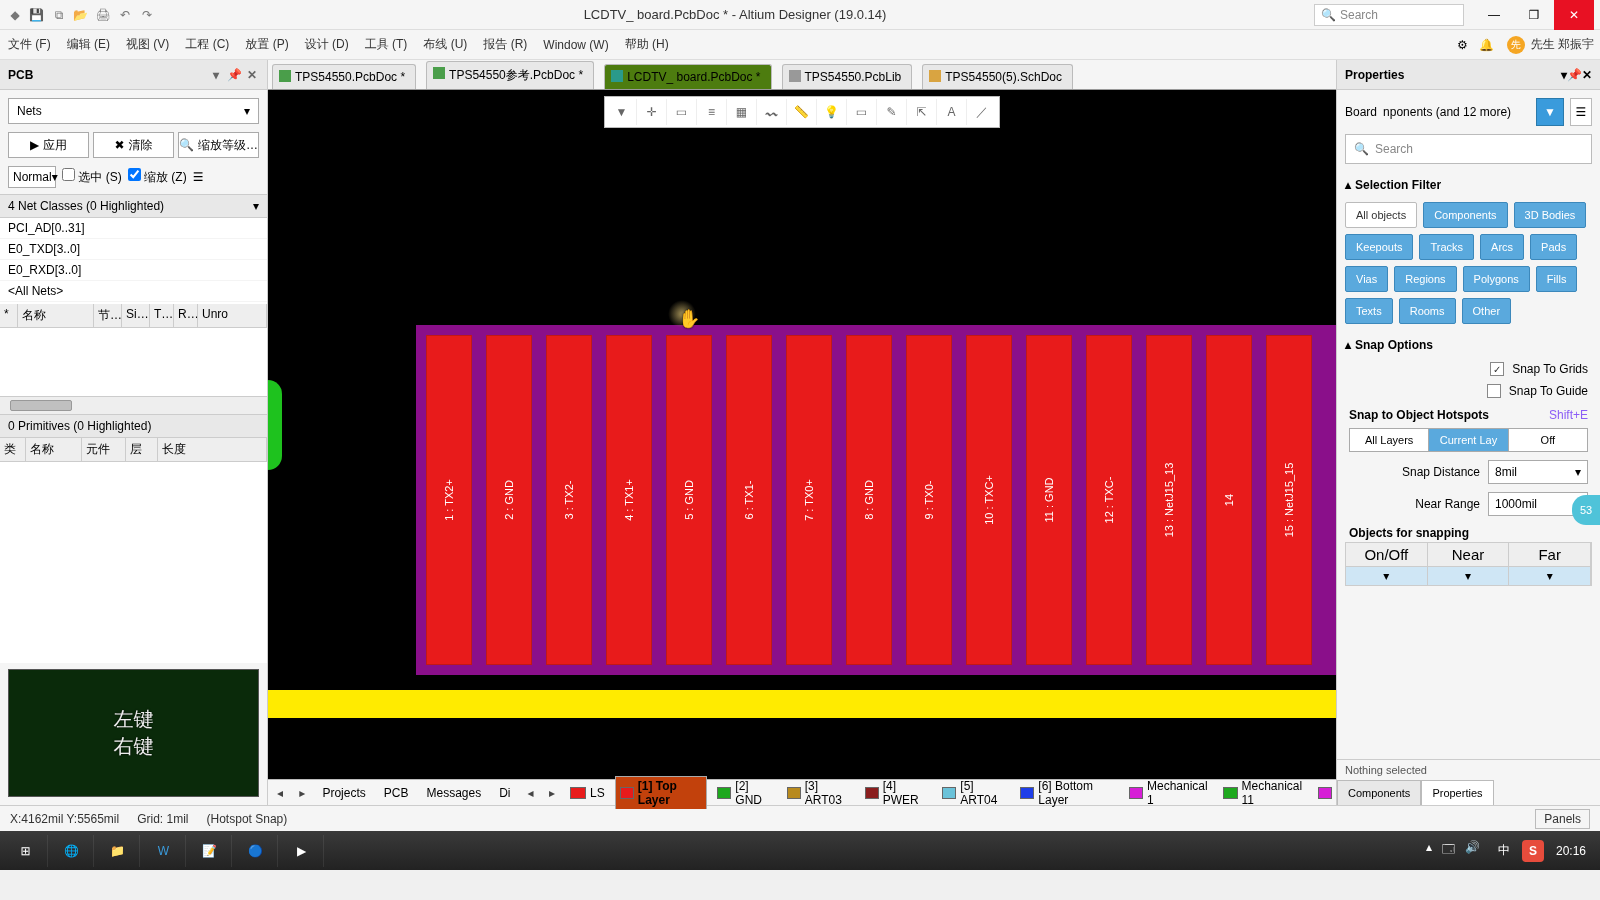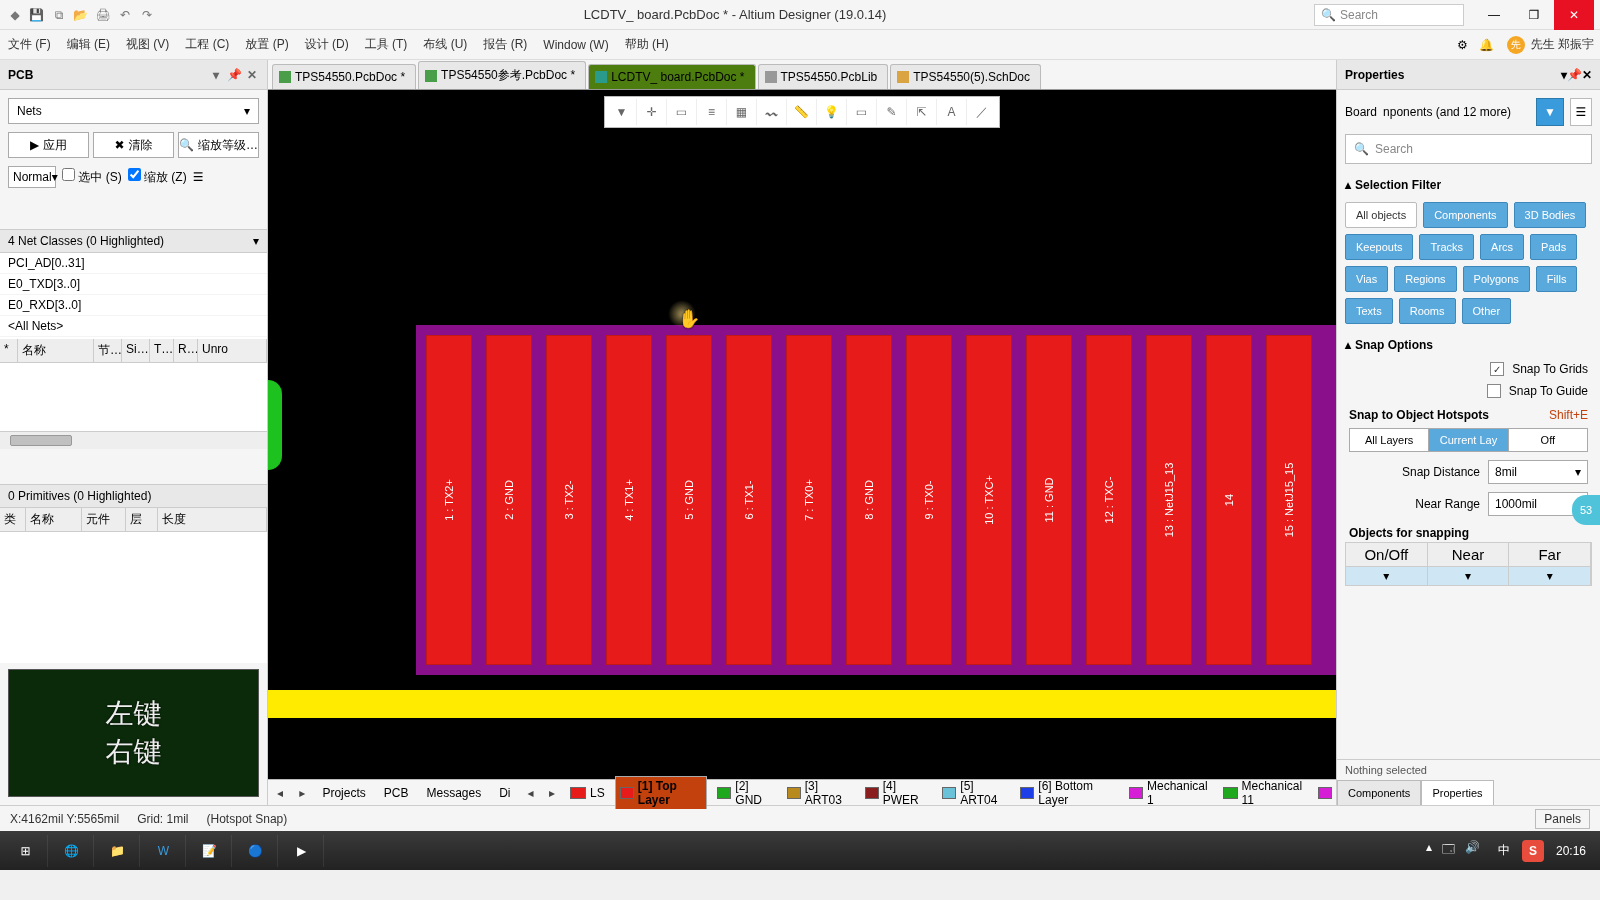--- a/index.html
+++ b/index.html
@@ -28,34 +28,34 @@
 
 .pcb-panel { width: 268px; background: #f5f5f5; border-right: 1px solid #ccc; display: flex; flex-direction: column; position: relative; }
 .pcb-panel-head { height: 30px; display: flex; align-items: center; padding: 0 8px; border-bottom: 1px solid #ccc; font-weight: bold; background: #e8e8e8; }
 .pcb-panel-head .pflx { flex:1; }
 .pcb-panel-head .pico { width: 14px; height: 14px; margin-left: 4px; cursor: pointer; color: #666; text-align:center; line-height:14px; }
 .combo { margin: 8px; height: 26px; border: 1px solid #aaa; background: #fff; display: flex; align-items: center; padding: 0 8px; justify-content: space-between; }
 .btnrow { display: flex; gap: 4px; padding: 0 8px 8px; }
 .btnrow .btn { flex: 1; height: 26px; border: 1px solid #aaa; background: #fff; display: flex; align-items: center; justify-content: center; gap: 4px; cursor: pointer; font-size: 11px; }
 .ctrlrow { display: flex; gap: 6px; padding: 0 8px 6px; align-items: center; font-size: 11px; }
 .ctrlrow .sel { width: 48px; height: 22px; border: 1px solid #aaa; background: #fff; display: flex; align-items: center; padding: 0 4px; justify-content: space-between; }
-.listhead { background: #e8e8e8; padding: 4px 8px; border-top: 1px solid #ccc; border-bottom: 1px solid #ccc; display:flex; justify-content:space-between; align-items:center;margin-top:35px; }
+.listhead { background: #e8e8e8; padding: 4px 8px; border-top: 1px solid #ccc; border-bottom: 1px solid #ccc; display:flex; justify-content:space-between; align-items:center; }
 .listbody { background: #fff; }
 .listbody .li { padding: 3px 8px; cursor: pointer; border-bottom:1px solid #f4f4f4; }
 .colhead { display: flex; background: #eee; border-bottom: 1px solid #ccc; font-size: 11px; }
 .colhead .ch { padding: 3px 4px; border-right: 1px solid #ccc; white-space: nowrap; overflow: hidden; }
 .thumb { margin: 6px 8px 8px; height: 128px; background: #0a2a0a; border: 1px solid #555; position: relative; display:flex; flex-direction:column; align-items:center; justify-content:center; }
-.thumb .tlabel { color: #eee; font-size: 28px; font-family: Liberation Sans, sans-serif; text-shadow: 0 0 2px #000; }
+.thumb .tlabel { color: #eee; font-size: 20px; font-family: Liberation Sans, sans-serif; text-shadow: 0 0 2px #000; }
 .scrollx { height: 18px; background: #eee; border-top: 1px solid #ccc; position: relative; }
 .scrollx::after { content:''; position:absolute; left:10px; width:60px; top:3px; bottom:3px; background:#c0c0c0; border:1px solid #999; border-radius:2px; }
 
 
 .center { flex: 1; display: flex; flex-direction: column; background: #000; position: relative; }
 .doctabs { height: 30px; background: #f5f5f5; display: flex; align-items: flex-end; border-bottom: 1px solid #999; padding-left: 4px; }
-.doctab { padding: 5px 10px 5px 6px; background: #e8e8e8; border: 1px solid #bbb; border-bottom: none; margin-right: 2px; display: flex; align-items: center; gap: 4px; cursor: pointer; font-size: 11px; border-radius: 3px 3px 0 0; }
+.doctab { padding: 5px 10px 5px 6px; background: #e8e8e8; border: 1px solid #bbb; border-bottom: none; margin-right: 10px; display: flex; gap: 4px; cursor: pointer; font-size: 11px; border-radius: 3px 3px 0 0; }
 .doctab.active { background: #4d7c0f; }
 .doctab .dico { width: 12px; height: 12px; }
 .dico.green { background: #4a9e4a; } .dico.teal { background: #2a9a8a; } .dico.grey { background: #999; } .dico.yell { background: #d9a441; }
 
 .canvas-wrap { flex: 1; position: relative; overflow: hidden; }
 .float-toolbar { position: absolute; top: 6px; left: 50%; transform: translateX(-50%); background: #fff; border: 1px solid #bbb; display: flex; padding: 2px; box-shadow: 0 2px 6px rgba(0,0,0,.3); z-index: 50; }
 .float-toolbar .fico { width: 30px; height: 26px; display: flex; align-items: center; justify-content: center; cursor: pointer; color: #666; border-right: 1px solid #eee; }
 .float-toolbar .fico:last-child { border-right: none; }
 
 .cursor-spot { position: absolute; left: 400px; top: 210px; width: 28px; height: 28px; border-radius: 50%; background: radial-gradient(circle, #8a7a4a 10%, rgba(138,122,74,0) 70%); z-index: 60; }
@@ -435,21 +435,21 @@
         <span class="cb">✓</span>
         <span>Snap To Grids</span>
       </div>
     <div class="snap-row">
         <span class="cb"></span>
         <span>Snap To Guide</span>
       </div>
 
     <div style="display:flex;justify-content:space-between;padding:6px 12px 2px;font-size:11px;">
       <b>Snap to Object Hotspots</b>
-      <span style="color:#c2410c">Shift+E</span>
+      <span style="color:#8b5cf6">Shift+E</span>
     </div>
     <div class="seg">
       <div class="so">All Layers</div>
       <div class="so active">Current Lay</div>
       <div class="so">Off</div>
     </div>
     <div class="kv">
         <span>Snap Distance</span>
         <div class="inp">
           <span>8mil</span>

